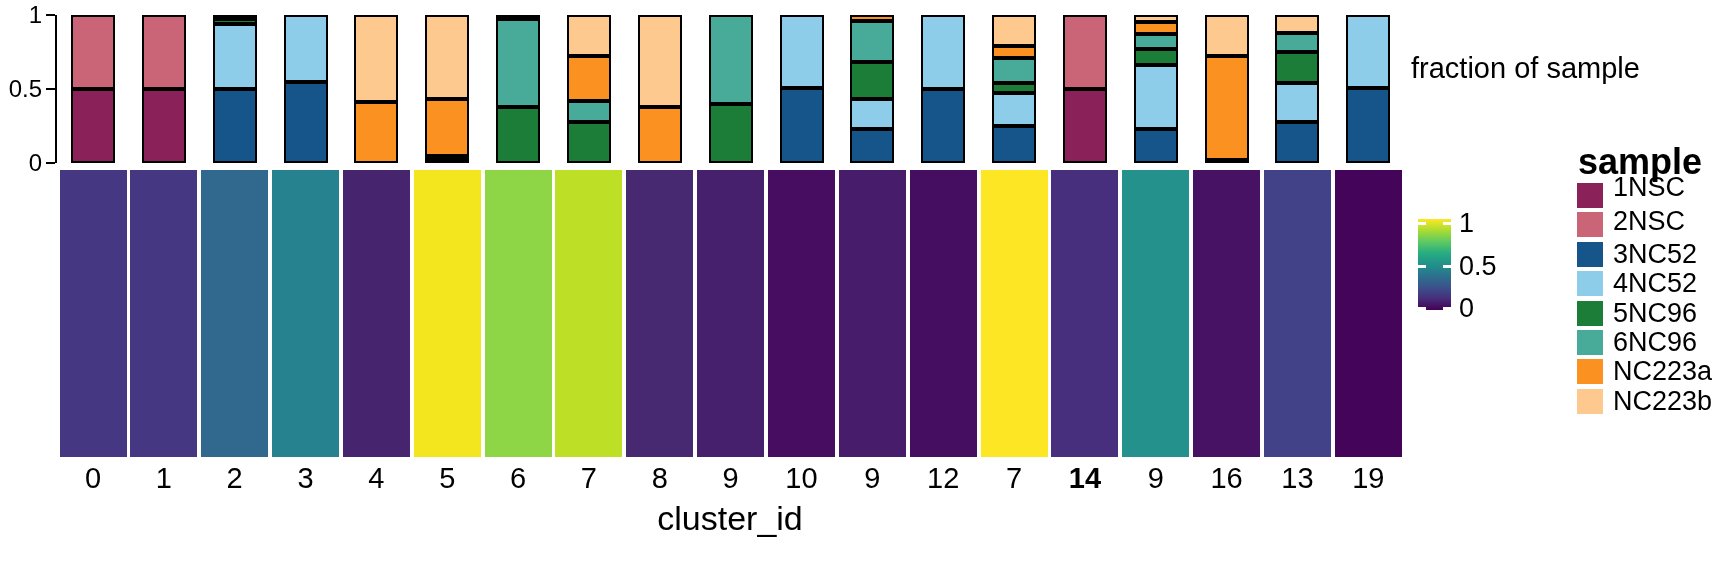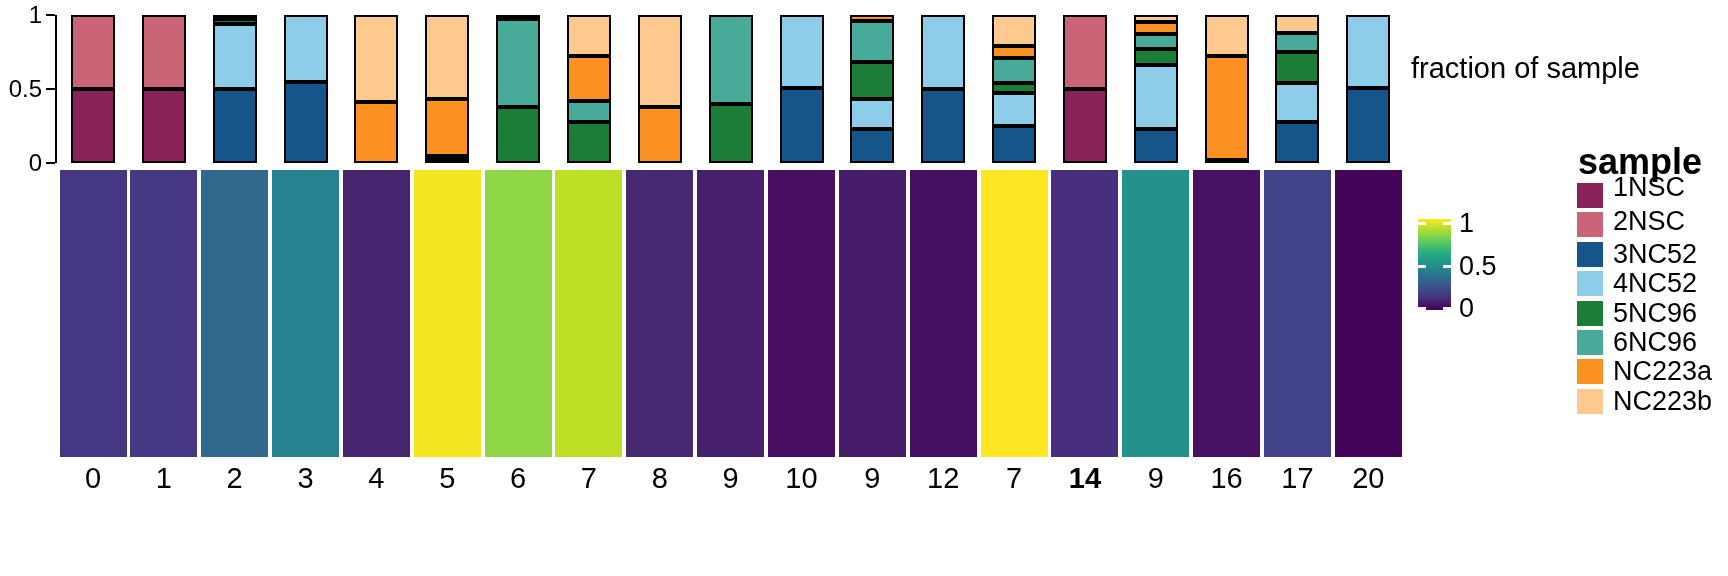--- a/index.html
+++ b/index.html
@@ -167,23 +167,24 @@
       <div class="xlab" style="left: 553.95px; top: 463px; width: 70px;">7</div>
       <div class="xlab" style="left: 624.8px; top: 463px; width: 70px;">8</div>
       <div class="xlab" style="left: 695.65px; top: 463px; width: 70px;">9</div>
       <div class="xlab" style="left: 766.5px; top: 463px; width: 70px;">10</div>
       <div class="xlab" style="left: 837.35px; top: 463px; width: 70px;">9</div>
       <div class="xlab" style="left: 908.2px; top: 463px; width: 70px;">12</div>
       <div class="xlab" style="left: 979.05px; top: 463px; width: 70px;">7</div>
       <div class="xlab" style="left: 1049.9px; top: 463px; width: 70px; font-weight: bold;">14</div>
       <div class="xlab" style="left: 1120.75px; top: 463px; width: 70px;">9</div>
       <div class="xlab" style="left: 1191.6px; top: 463px; width: 70px;">16</div>
-      <div class="xlab" style="left: 1262.45px; top: 463px; width: 70px;">17</div>
-      <div class="xlab" style="left: 1333.3px; top: 463px; width: 70px;">20</div>
-    </div>
+      <div class="xlab" style="left: 1262.45px; top: 463px; width: 70px;">13</div>
+      <div class="xlab" style="left: 1333.3px; top: 463px; width: 70px;">19</div>
+    </div>
+  <div class="x-title">cluster_id</div>
 
   <div class="annot">
     <div>fraction of sample</div>
   </div>
 
   <div class="colorbar" id="colorbar" style="background: linear-gradient(to top, rgb(68, 1, 84), rgb(71, 45, 123), rgb(59, 82, 139), rgb(44, 113, 142), rgb(33, 145, 140), rgb(39, 173, 129), rgb(94, 201, 98), rgb(170, 220, 50), rgb(253, 231, 37));"></div>
   <div id="colorbar-ticks">
       <div class="cb-dash" style="left: 1418px; top: 222px;"></div>
       <div class="cb-dash" style="left: 1443px; top: 222px;"></div>
       <div class="cb-tick-label" style="top: 210px;">1</div>

